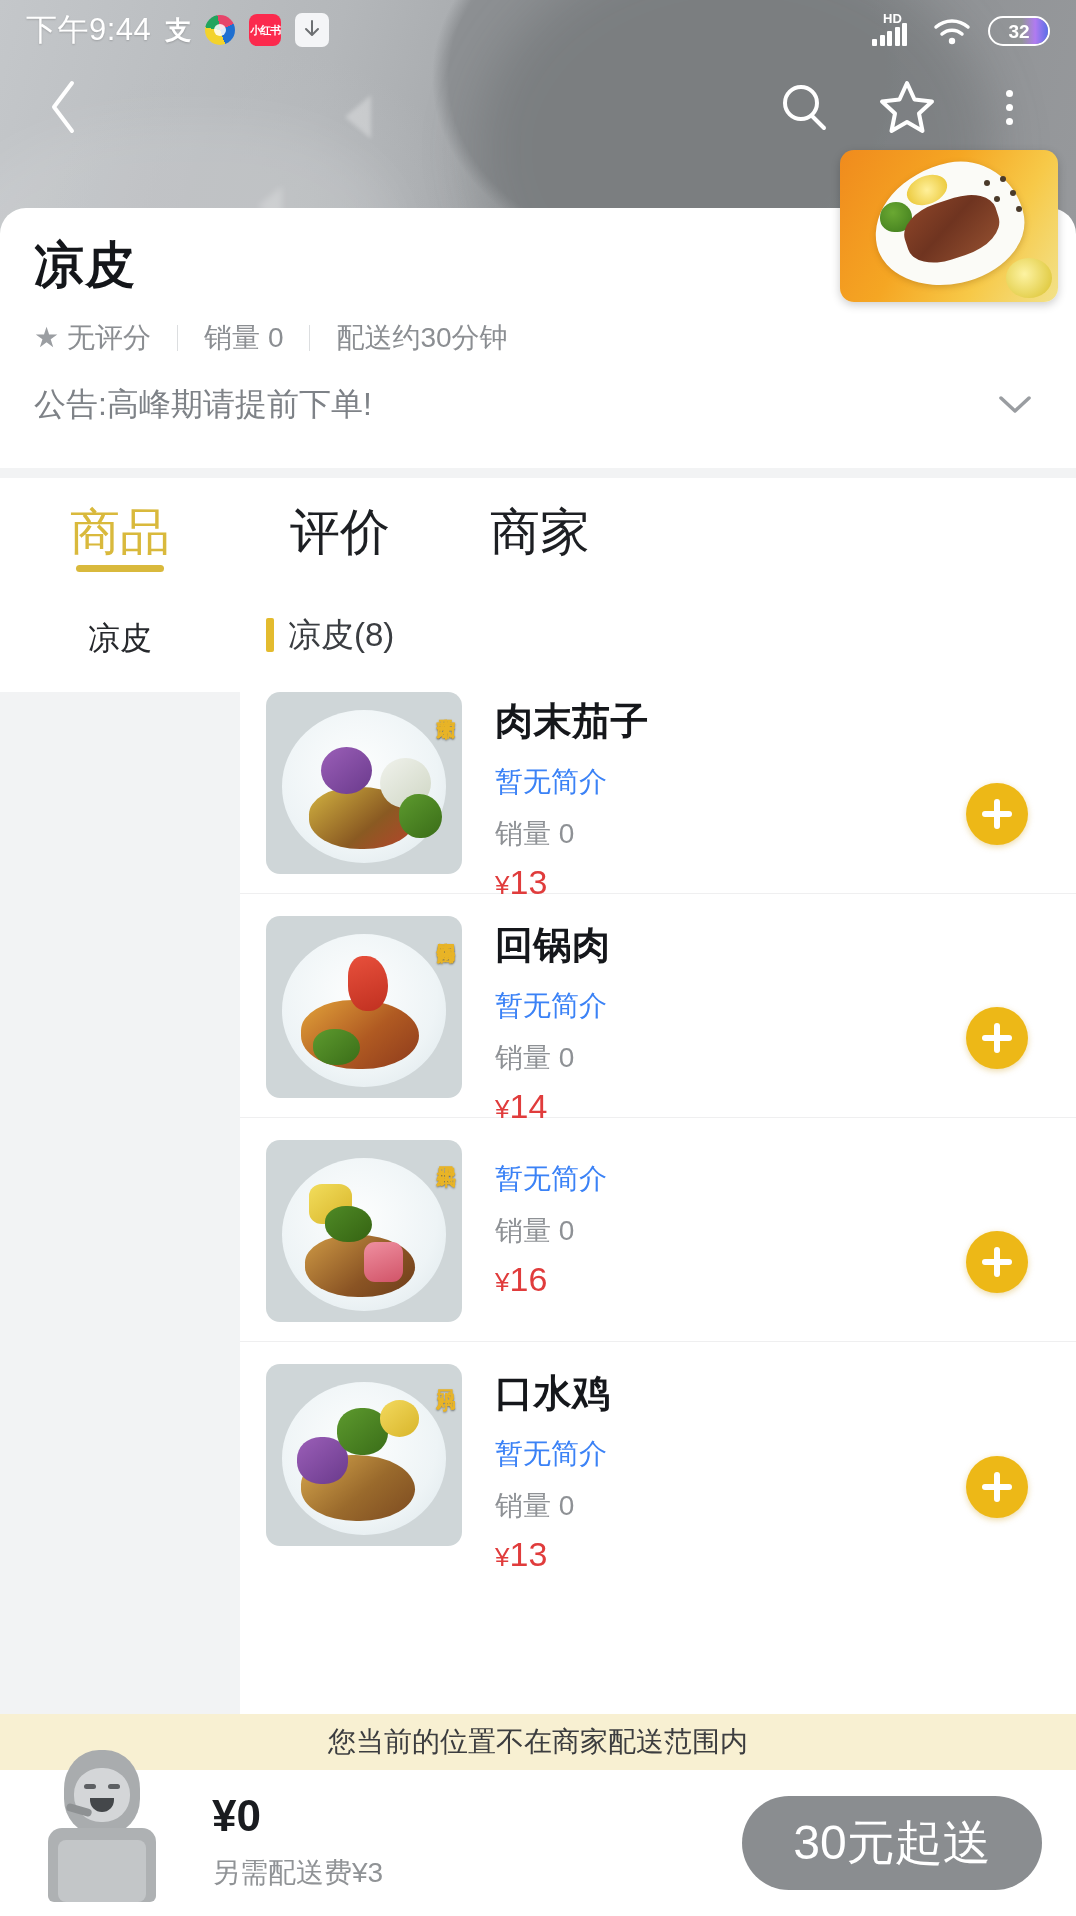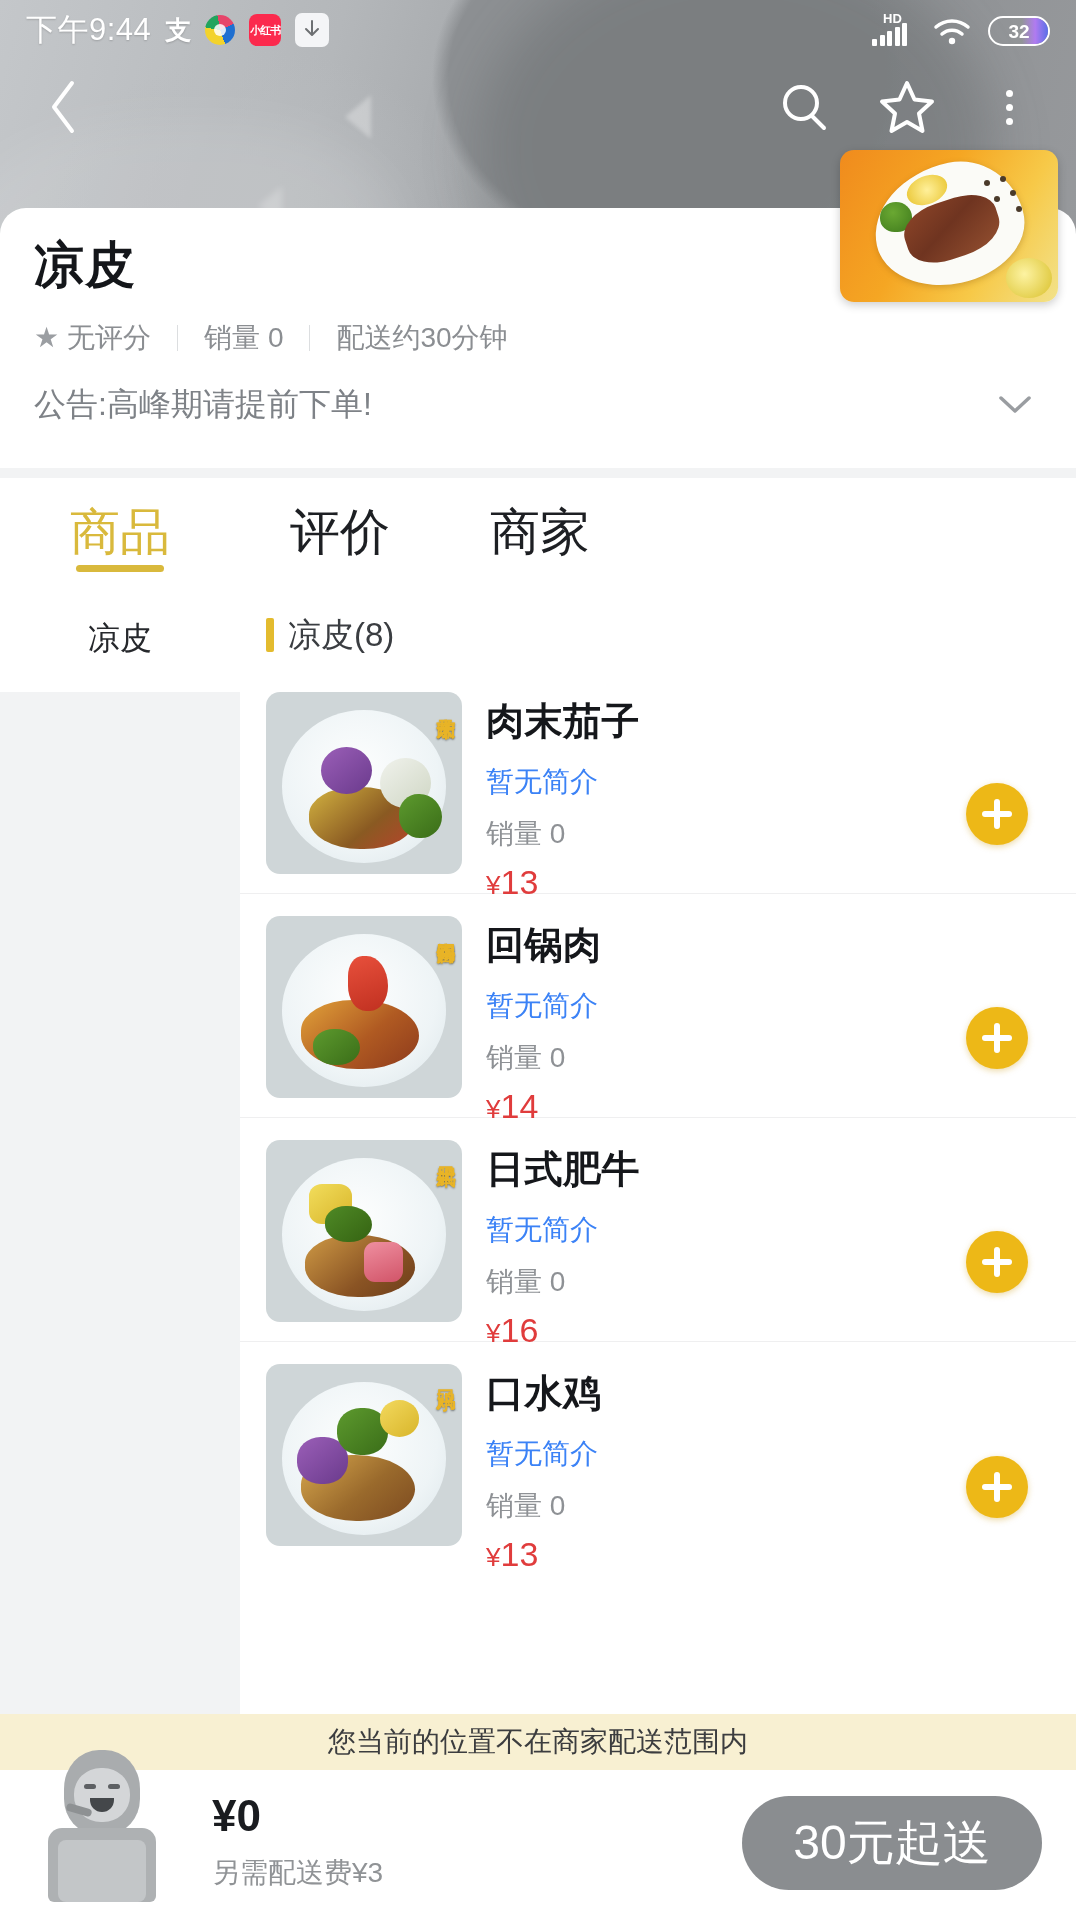--- a/index.html
+++ b/index.html
@@ -205,21 +205,21 @@
     background:radial-gradient(circle at 46% 40%,#fdfefe 0%,#eef4f6 62%,#dbe5e9 100%);
     border-radius:50%;
   }
   .thumb .food{ position:absolute; border-radius:46% 54% 50% 50%; }
   .thumb .label{
     position:absolute; right:6px; top:12px; width:30px;
     color:#e8b427; font-size:19px; font-weight:bold; line-height:1.05;
     text-align:center; text-shadow:0 1px 2px rgba(0,0,0,.35);
     writing-mode:vertical-rl;
   }
-  .pinfo{ padding-left:24px; padding-top:4px; flex:1; }
+  .pinfo{ padding-left:33px; padding-top:4px; flex:1; }
   .pname{ font-size:38px; font-weight:bold; color:#15171b; letter-spacing:.5px; }
   .pdesc{ font-size:28px; color:#3b82f6; margin-top:16px; }
   .psales{ font-size:28px; color:#8e9195; margin-top:14px; }
   .pprice{ font-size:34px; color:#e03c3c; margin-top:10px; }
   .pprice .yen{ font-size:26px; }
   .add-btn{
     position:absolute; right:48px; bottom:48px;
     width:62px; height:62px; border-radius:50%; background:#edb817;
     display:flex; align-items:center; justify-content:center;
     box-shadow:0 2px 6px rgba(200,150,10,.35);
@@ -458,21 +458,20 @@
   <div class="prod">
     <div class="thumb">
       <div class="plate"></div>
       <div class="food" style="left:20%;top:52%;width:56%;height:34%;background:linear-gradient(140deg,#cf9a45,#8a5424 60%,#6d3d1a)"></div>
       <div class="food" style="left:22%;top:24%;width:22%;height:22%;background:linear-gradient(140deg,#f2dd5c,#d8b52a);border-radius:30%"></div>
       <div class="food" style="left:50%;top:56%;width:20%;height:22%;background:linear-gradient(160deg,#ef8fa0,#d15468);border-radius:28%"></div>
       <div class="food" style="left:30%;top:36%;width:24%;height:20%;background:linear-gradient(140deg,#4f8a26,#356312)"></div>
       <span class="label">日式肥牛</span>
     </div>
     <div class="pinfo">
-      <div class="pname">日式肥牛</div>
       <div class="pdesc">暂无简介</div>
       <div class="psales">销量 0</div>
       <div class="pprice">
         <span class="yen">¥</span><span>16</span>
       </div>
     </div>
     <div class="add-btn">
       <span class="plus-h"></span>
       <span class="plus-v"></span>
     </div>

